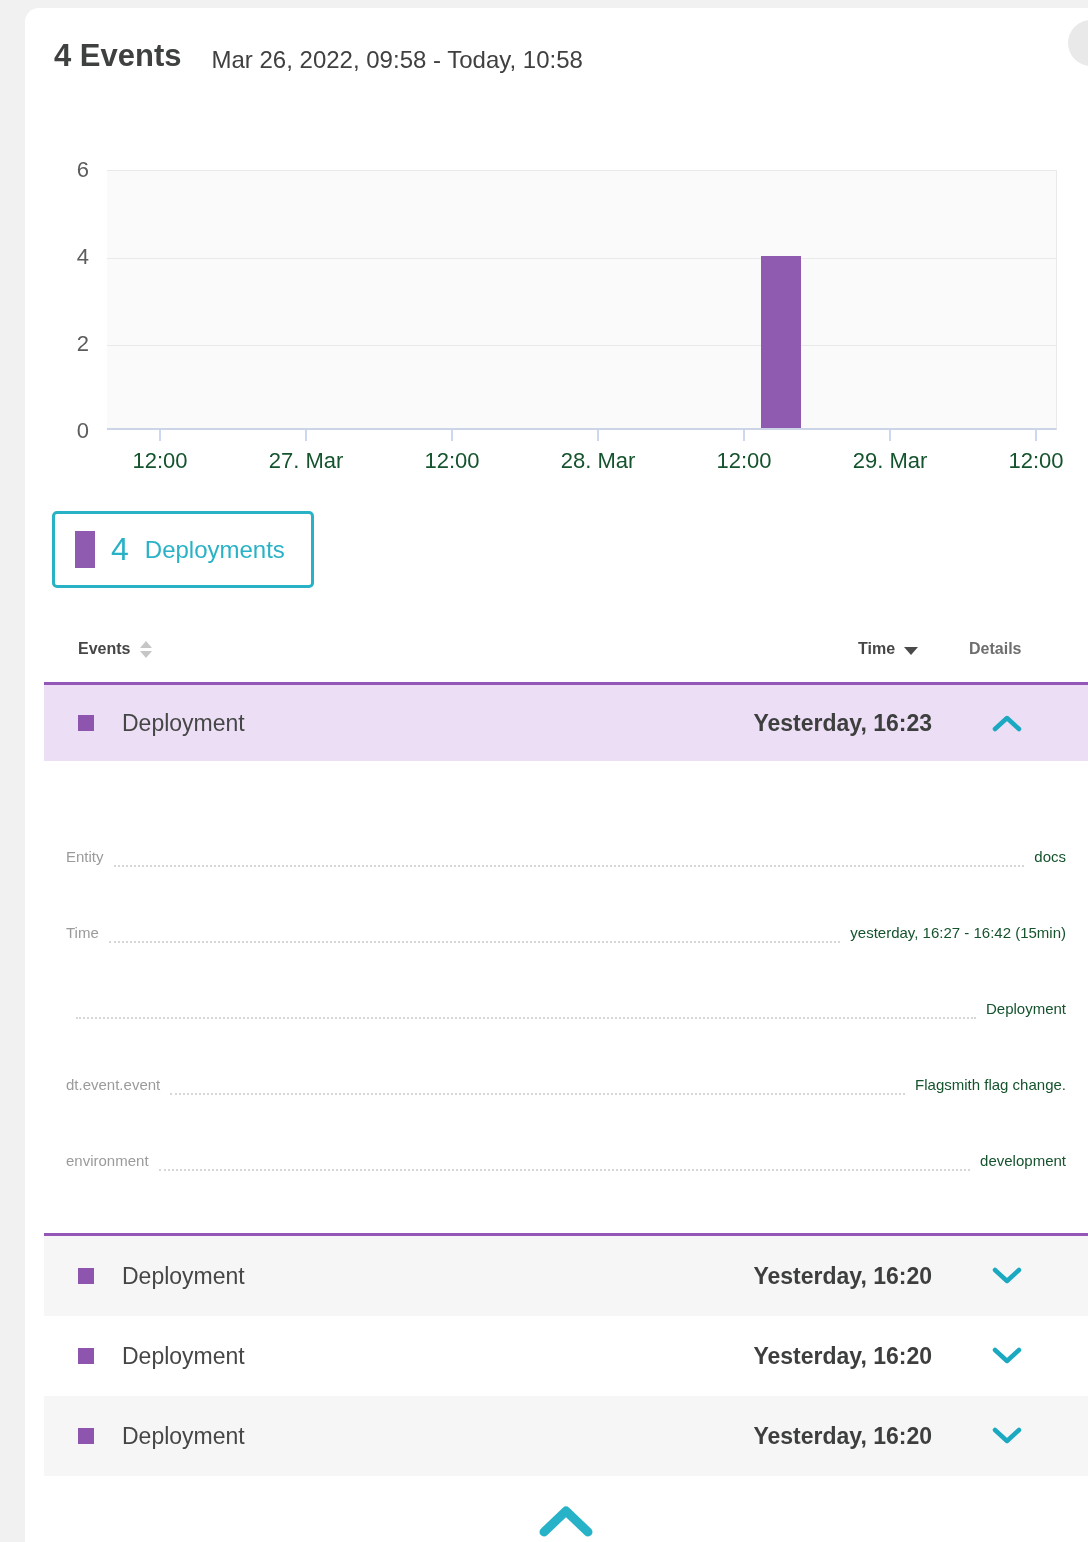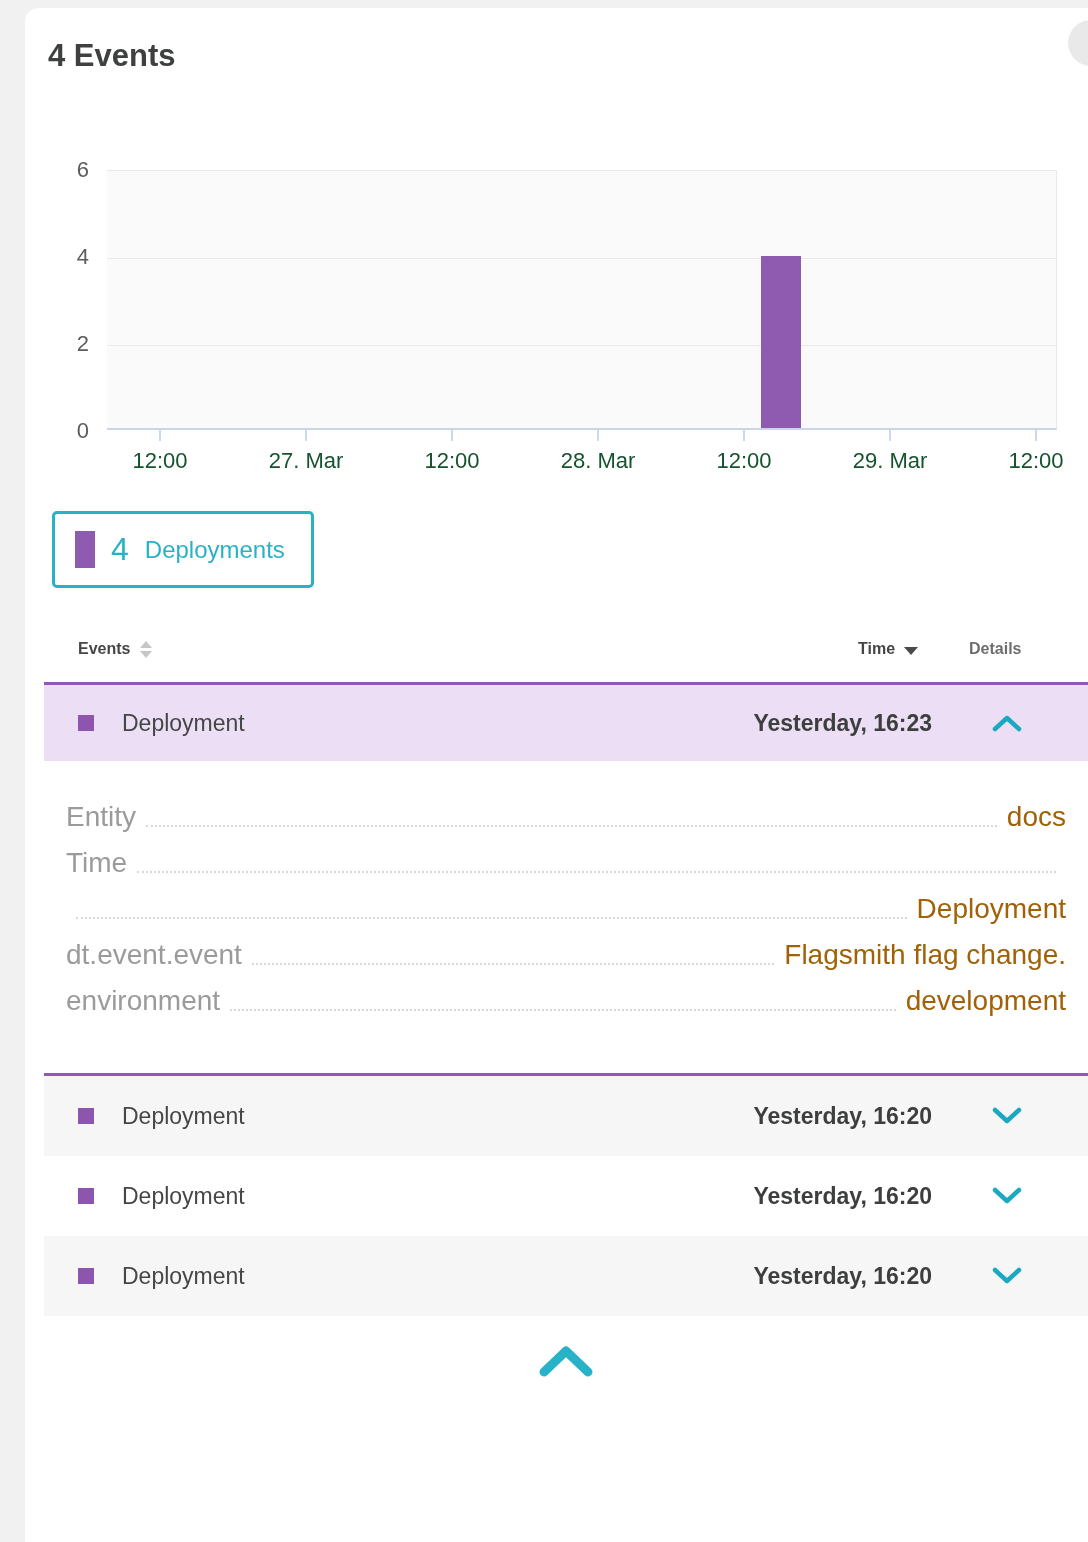--- a/index.html
+++ b/index.html
@@ -7,21 +7,21 @@
               font-family:"Liberation Sans", sans-serif; color:#454646; }
   .panel { position:absolute; left:25px; top:8px; right:0; bottom:0;
            background:#ffffff; border-radius:14px 0 0 0; overflow:hidden; }
 
   
   .info-circle { position:absolute; top:12px; right:-26px; width:46px; height:46px;
                  border-radius:50%; background:#e9e9e9; color:#ffffff;
                  font-size:28px; font-weight:700; text-align:center; line-height:46px; }
 
   
-  .hdr { position:absolute; left:23px; top:30px; display:flex; align-items:flex-end; gap:30px; white-space:nowrap; }
+  .hdr { position:absolute; left:29px; top:30px; display:flex; align-items:flex-end; gap:30px; white-space:nowrap; }
   .hdr-title { font-size:31px; font-weight:700; color:#3f4040; }
   .hdr-range { font-size:24px; font-weight:400; color:#3f4040; }
 
   
   .chart { position:absolute; left:0; top:0; width:100%; }
   .plot { position:absolute; left:82px; top:162px; width:950px; height:260px;
           background:#fafafa; border-top:1px solid #e9e9e9; border-right:1px solid #e9e9e9;
           border-bottom:2px solid #ccd4e8; }
   .gridline { position:absolute; left:0; width:100%; height:1px; background:#e9e9e9; }
   .g4 { top:87px; } .g2 { top:174px; }
@@ -57,38 +57,39 @@
   .event-row.hl { height:76px; background:#ecdff5; }
   .row-swatch { position:absolute; left:34px; top:50%; margin-top:-8px; width:16px; height:16px; background:#8d55ae; }
   .row-label { position:absolute; left:78px; top:50%; transform:translateY(-50%); font-size:23px; color:#454646; }
   .row-time { position:absolute; right:156px; top:50%; transform:translateY(-50%); font-size:23px; font-weight:700; color:#3d3e3e; white-space:nowrap; }
   .row-chevron { position:absolute; left:948px; top:50%; margin-top:-9px; width:30px; height:18px; }
   .bg-gray { background:#f6f6f6; }
   .bg-white { background:#ffffff; }
 
   
   .details { padding:38px 22px 44px 22px; background:#ffffff; }
-  .detail-row { display:flex; font-size:28px; line-height:36px; margin-bottom:10px; }
+  .detail-row { display:flex; font-size:15px; line-height:36px; margin-bottom:10px;margin-top:40px; }
   .detail-key { color:#9b9b9b; white-space:nowrap; }
   .detail-dots { flex:1 1 auto; border-bottom:2px dotted #d7d7d7; margin:26px 10px 0 10px; height:0; min-width:30px; }
-  .detail-value { color:#a16207; text-align:left; max-width:588px; }
+  .detail-value { color:#14532d; text-align:left; max-width:588px; }
   .detail-value.wrap-all { width:588px; word-break:break-all; }
 
   .collapse-wrap { text-align:center; margin-top:28px; }
   .collapse-wrap svg { cursor:pointer; }
 </style>
 </head>
 <body>
 
 <div class="panel">
 
   <div class="info-circle">i</div>
 
   <div class="hdr">
     <span class="hdr-title">4 Events</span>
+    <span class="hdr-range">Mar 26, 2022, 09:58 - Today, 10:58</span>
   </div>
 
   <div class="chart">
     <span class="ylab" style="top:148px">6</span>
     <span class="ylab" style="top:235px">4</span>
     <span class="ylab" style="top:322px">2</span>
     <span class="ylab" style="top:409px">0</span>
 
     <div class="plot">
       <div class="gridline g4"></div>
@@ -150,20 +151,21 @@
 
       <div class="details">
         <div class="detail-row">
           <span class="detail-key">Entity</span>
           <span class="detail-dots"></span>
           <span class="detail-value">docs</span>
         </div>
         <div class="detail-row">
           <span class="detail-key">Time</span>
           <span class="detail-dots"></span>
+          <span class="detail-value">yesterday, 16:27 - 16:42 (15min)</span>
         </div>
         <div class="detail-row">
           <span class="detail-dots"></span>
           <span class="detail-value">Deployment</span>
         </div>
         <div class="detail-row">
           <span class="detail-key">dt.event.event</span>
           <span class="detail-dots"></span>
           <span class="detail-value">Flagsmith flag change.</span>
         </div>

